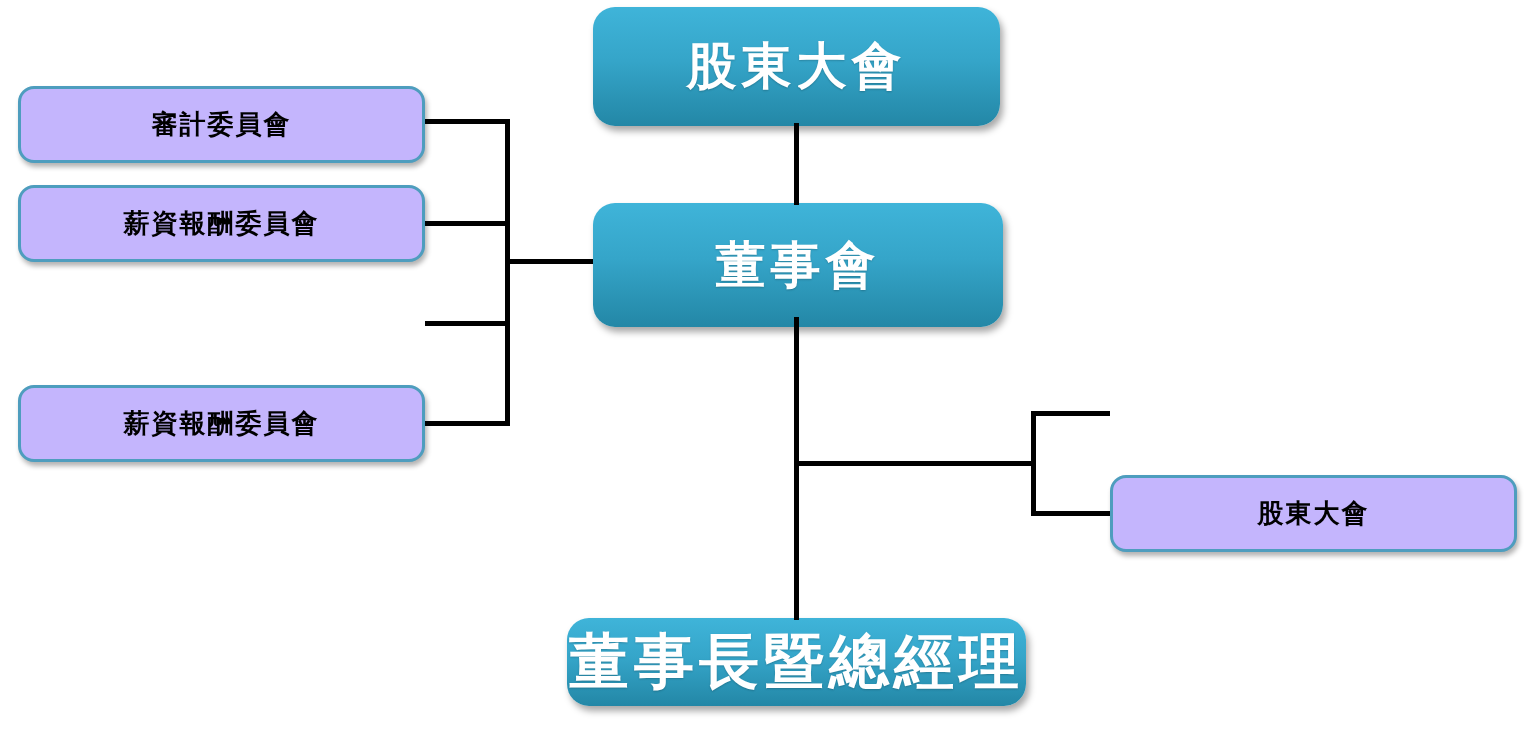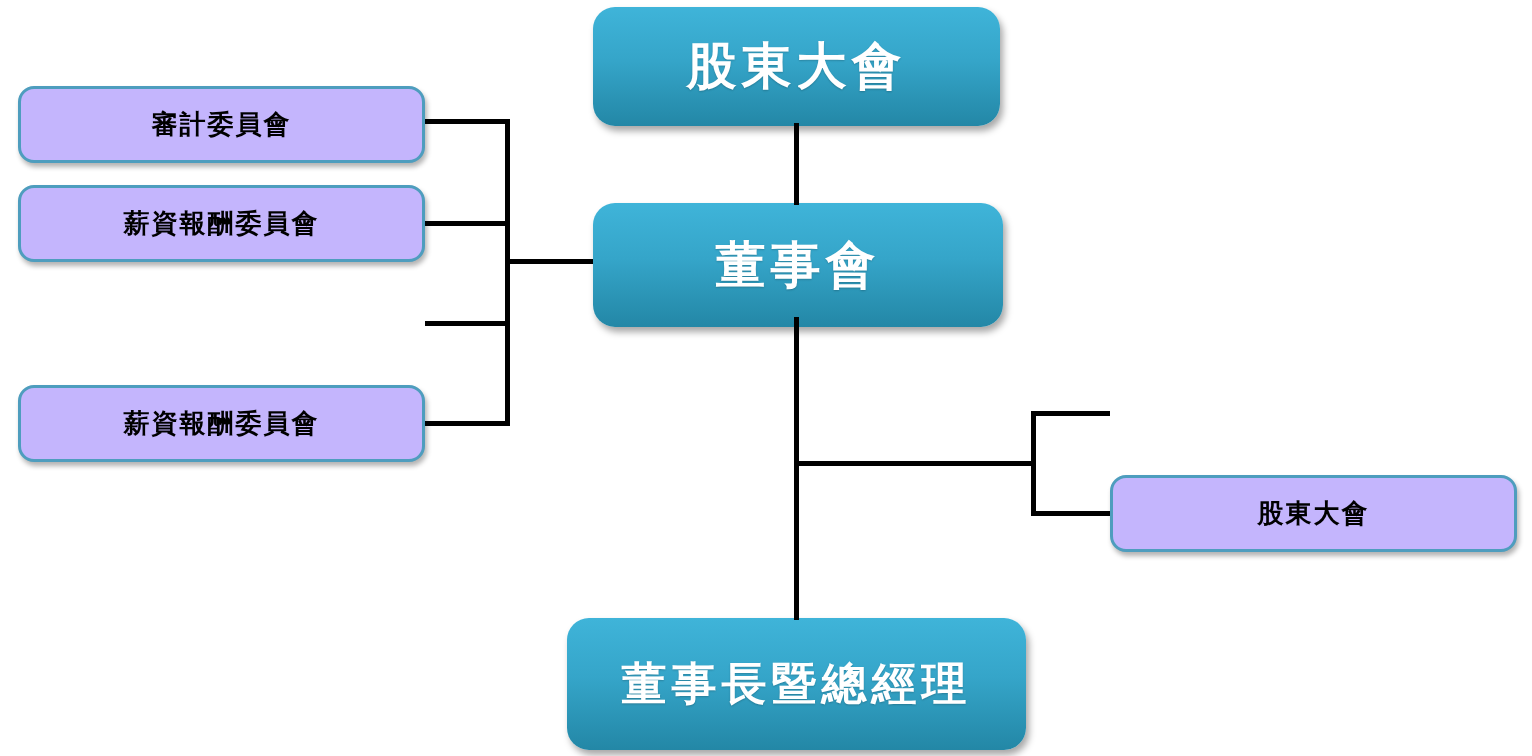--- a/index.html
+++ b/index.html
@@ -41,21 +41,21 @@
     color: #000000;
     border: 3px solid #4E9DBE;
     border-radius: 16px;
     font-size: 26px;
     letter-spacing: 2px;
     box-shadow: 2px 4px 5px rgba(0,0,0,0.3);
   }
   
   #node-shareholders { left: 593px; top: 7px;   width: 407px; height: 119px; }
   #node-board        { left: 593px; top: 203px; width: 410px; height: 124px; }
-  #node-chairman     { left: 567px; top: 618px; width: 459px; height: 132px; font-size: 45px; }
+  #node-chairman     { left: 567px; top: 618px; width: 459px; height: 88px; font-size: 60px; }
 
   #node-committee-0  { left: 18px;  top: 86px;  width: 407px; height: 77px; }
   #node-committee-1  { left: 18px;  top: 185px; width: 407px; height: 77px; }
   #node-committee-2  { left: 18px;  top: 285px; width: 407px; height: 77px; }
   #node-committee-3  { left: 18px;  top: 385px; width: 407px; height: 77px; }
 
   #node-office-0     { left: 1110px; top: 375px; width: 407px; height: 77px; }
   #node-office-1     { left: 1110px; top: 475px; width: 407px; height: 77px; }
 
   

